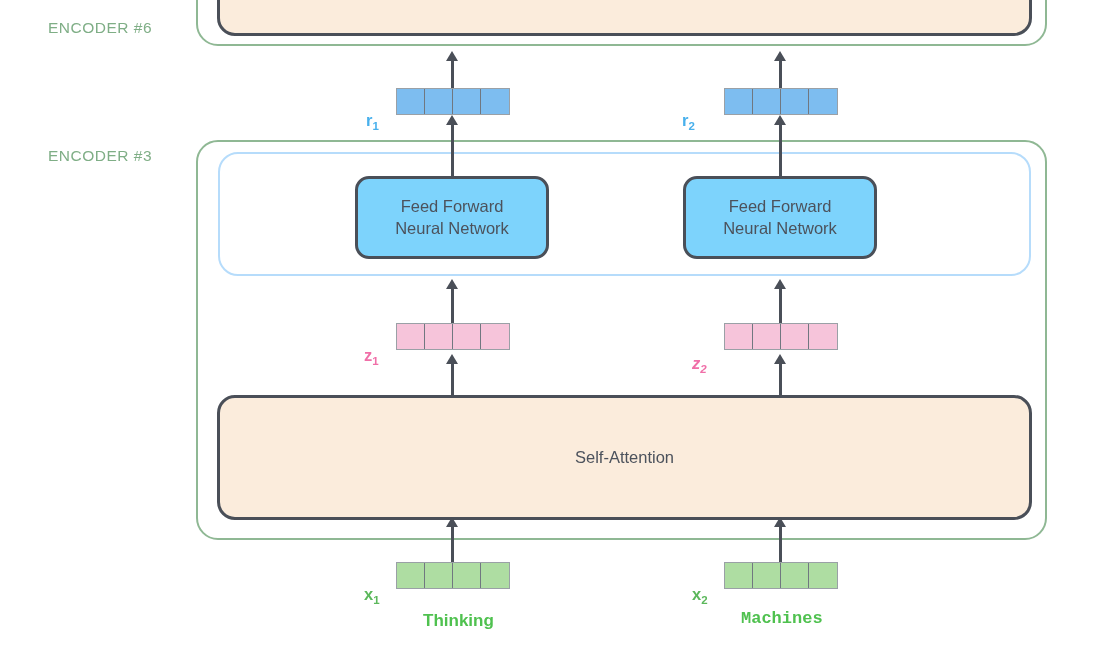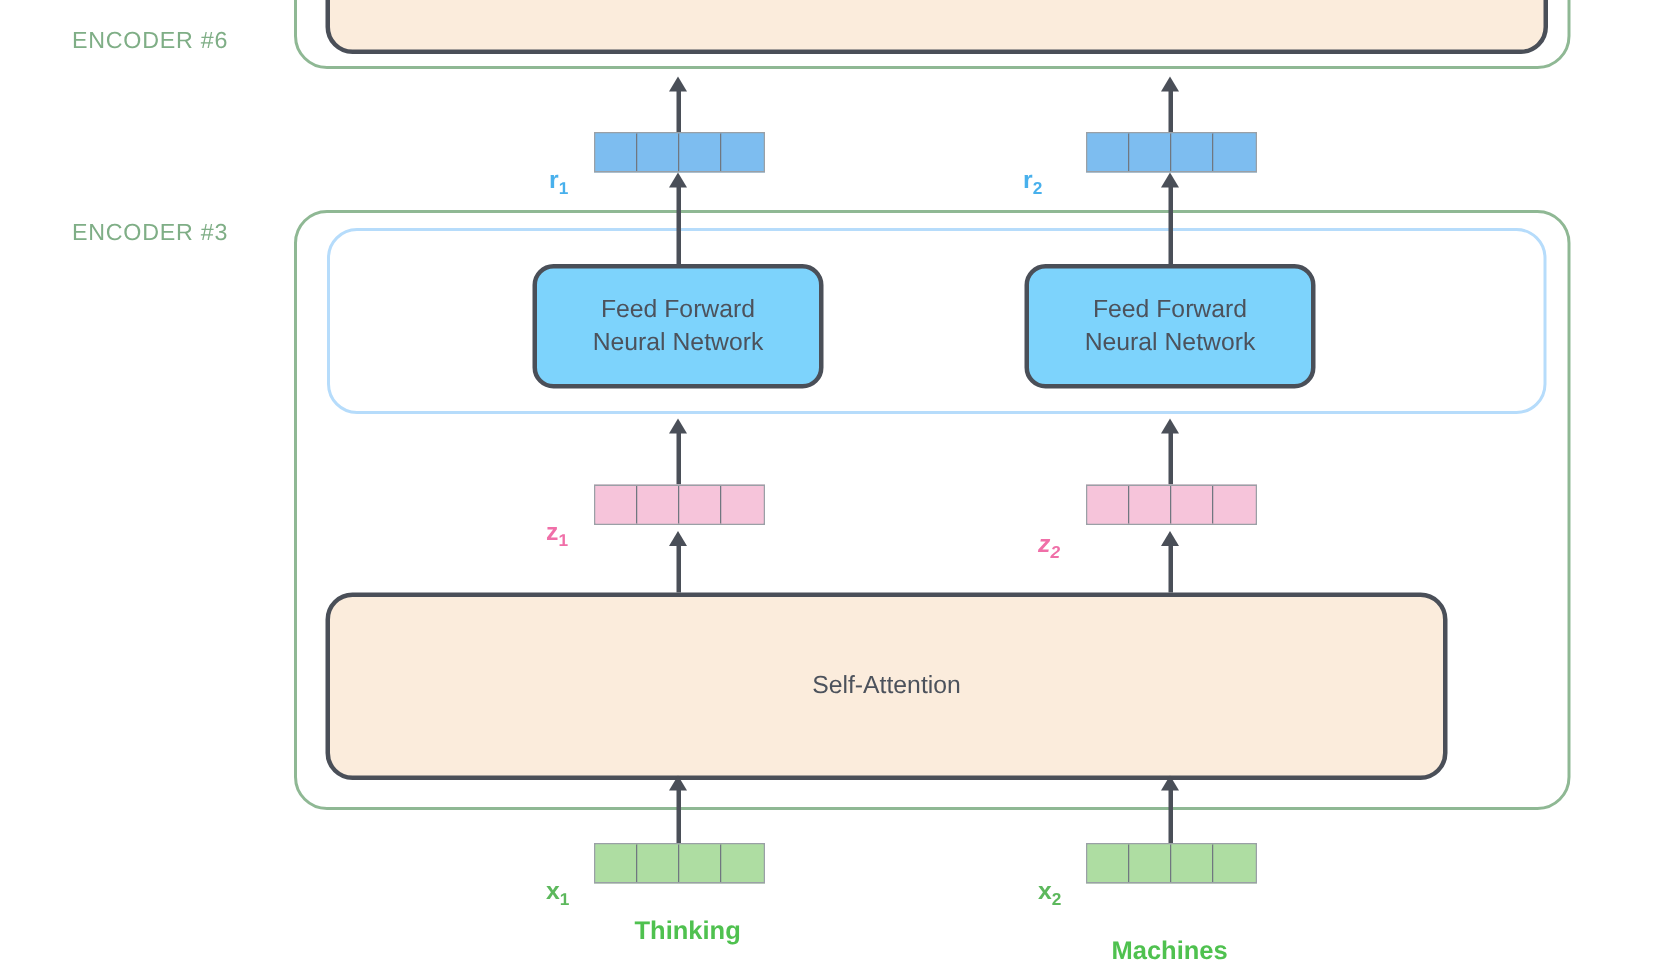--- a/index.html
+++ b/index.html
@@ -81,21 +81,21 @@
     font-size: 16.5px;
   }
   .block-ffn {
     background: #7dd3fc;
     font-size: 16.5px;
     line-height: 1.32;
   }
   #attn1 {
     left: 217px;
     top: 395px;
-    width: 748px;
+    width: 815px;
     height: 125px;
   }
   
   #attn2 {
     left: 217px;
     top: -56px;
     width: 815px;
     height: 92px;
   }
   #ffn-1 {
@@ -166,21 +166,21 @@
 
   
   .word-label {
     position: absolute;
     color: #4fc14f;
     font-weight: bold;
     font-size: 17px;
     white-space: nowrap;
   }
   #word-1 { left: 423px; top: 611px; }
-  #word-2 { left: 741px; top: 624px; }
+  #word-2 { left: 741px; top: 609px; font-family: Liberation Mono, monospace; }
 
   
   .arrow {
     position: absolute;
     width: 2.5px;
     background: #4a4f58;
   }
   .arrow::after {
     content: "";
     position: absolute;

